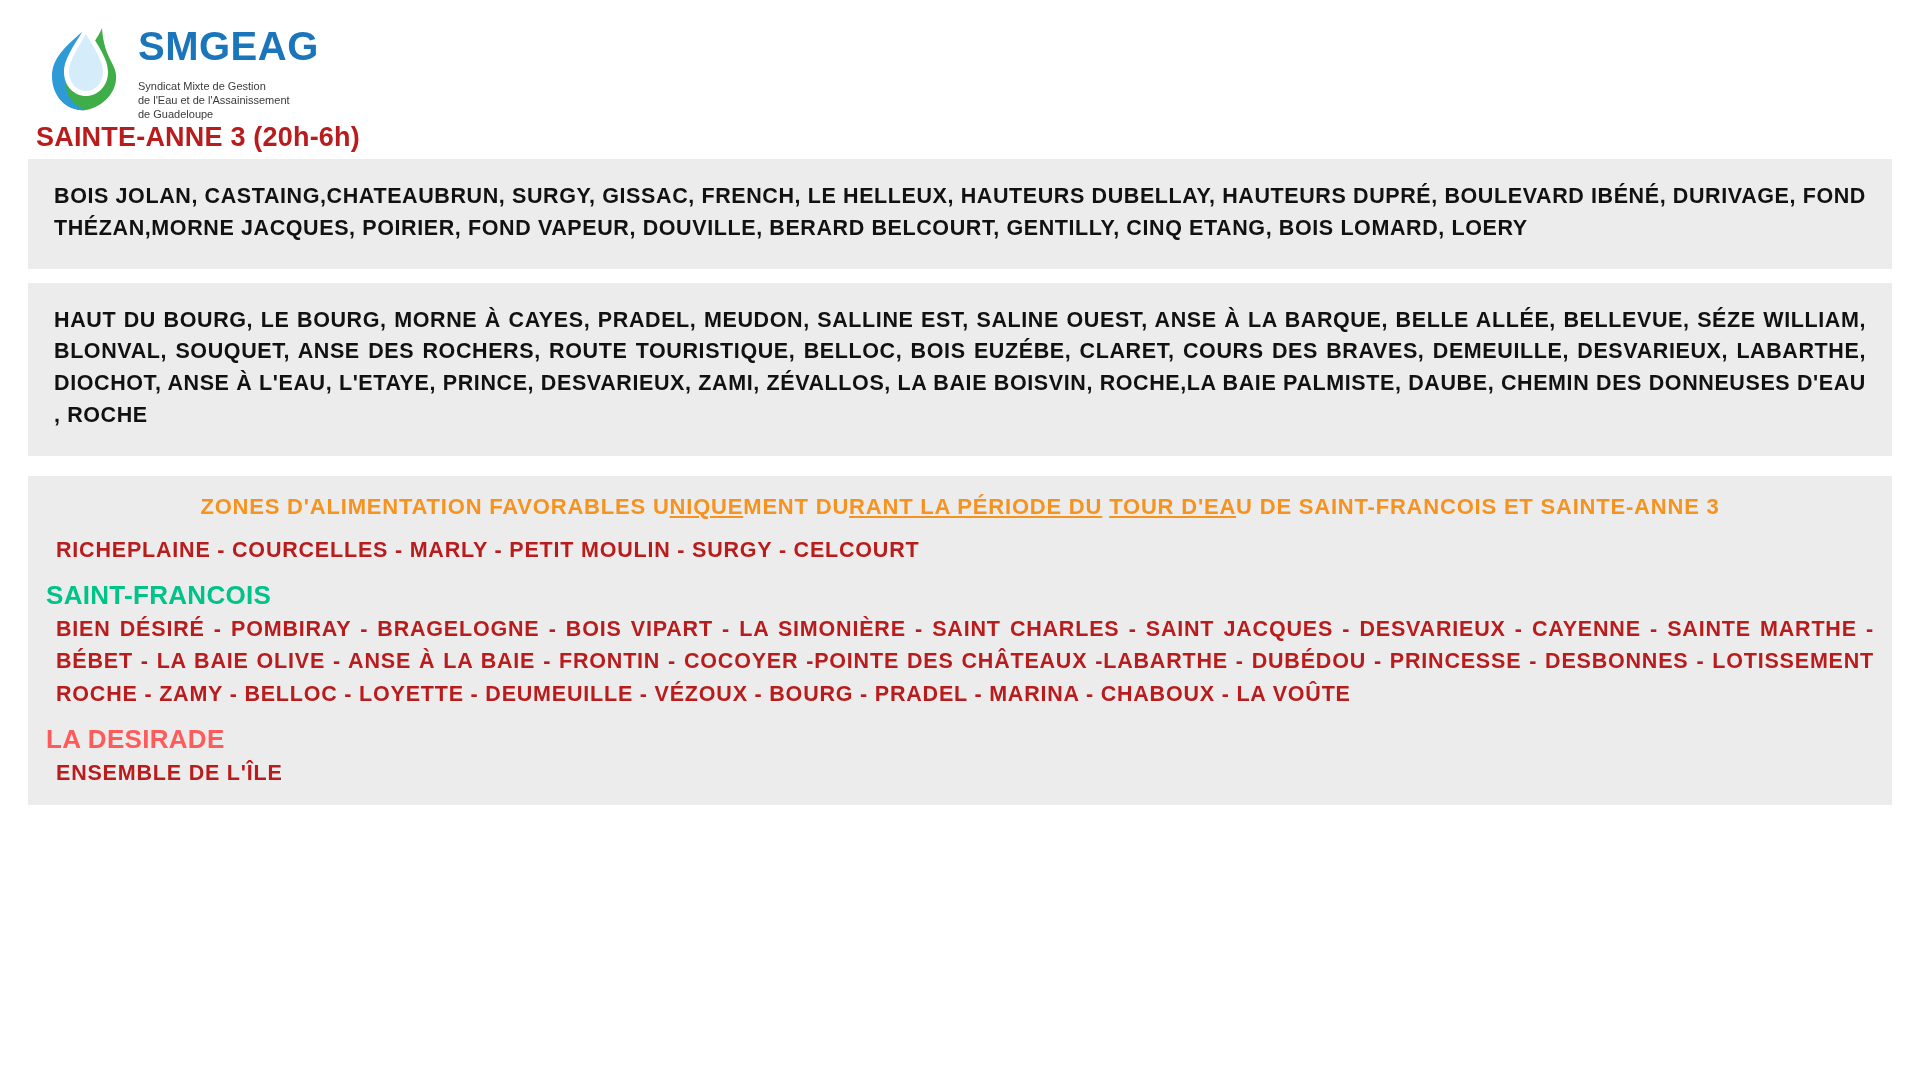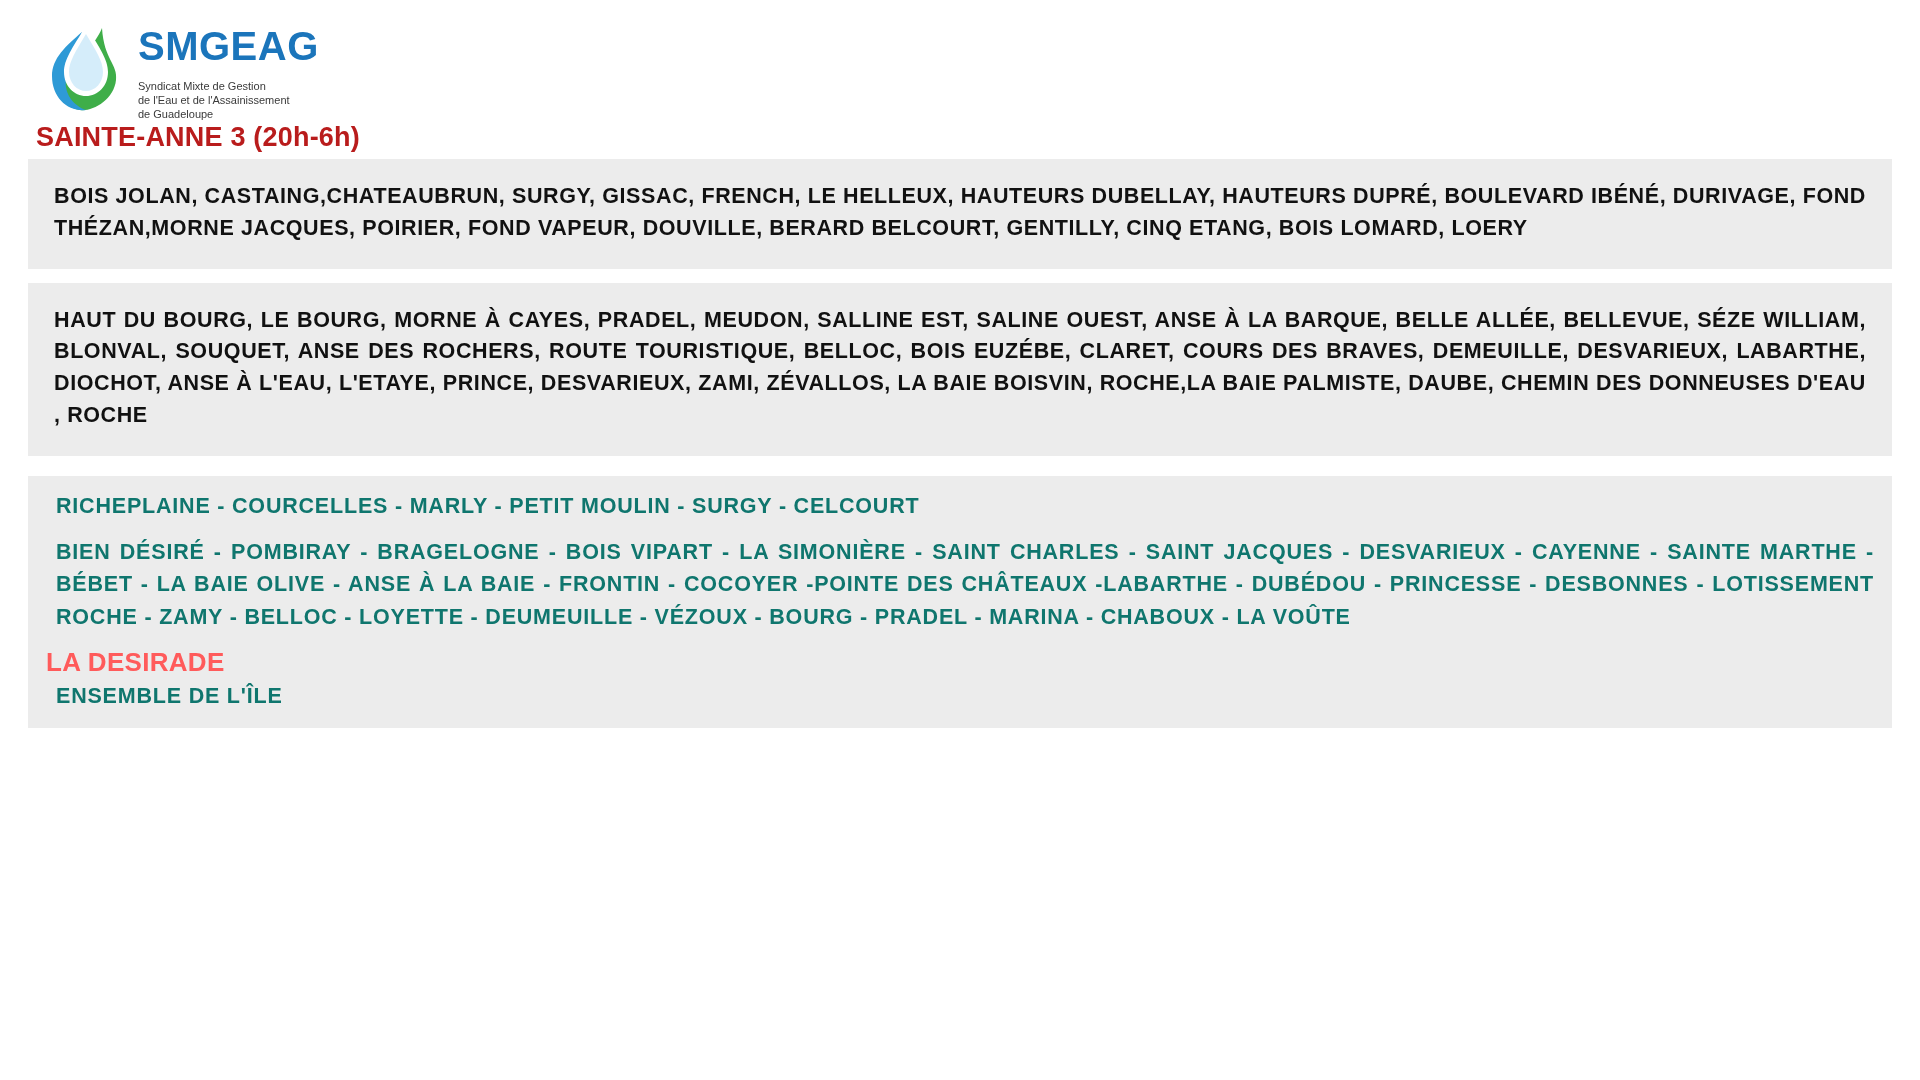--- a/index.html
+++ b/index.html
@@ -112,21 +112,21 @@
   .panel h3.green { color: #00c389; }
   .panel h3.red   { color: #ff5b5b; }
   .panel .list {
     font-size: 21.5px;
     font-weight: bold;
     letter-spacing: 0.8px;
     line-height: 1.5;
     margin: 0 0 14px 10px;
     text-align: justify;
     text-justify: inter-word;
-    color: #0f766e;
+    color: #b91c1c;
   }
   .panel .list.last { margin-bottom: 0; }
   .panel .list.nojust { text-align: left; }
 </style>
 </head>
 <body>
 
 <div class="page">
 
   <div class="logo-row">
@@ -153,22 +153,26 @@
 
   <div class="gap-sm"></div>
 
   <div class="block">
     <p>HAUT DU BOURG, LE BOURG, MORNE À CAYES, PRADEL, MEUDON, SALLINE EST, SALINE OUEST, ANSE À LA BARQUE, BELLE ALLÉE, BELLEVUE, SÉZE WILLIAM, BLONVAL, SOUQUET, ANSE DES ROCHERS, ROUTE TOURISTIQUE, BELLOC, BOIS EUZÉBE, CLARET, COURS DES BRAVES, DEMEUILLE, DESVARIEUX, LABARTHE, DIOCHOT, ANSE À L'EAU,  L'ETAYE, PRINCE, DESVARIEUX, ZAMI, ZÉVALLOS,  LA BAIE BOISVIN, ROCHE,LA BAIE PALMISTE, DAUBE, CHEMIN DES DONNEUSES D'EAU , ROCHE</p>
   </div>
 
   <div class="gap-md"></div>
 
   <div class="panel">
+    <div class="panel-title">
+      <span>ZONES D'ALIMENTATION FAVORABLES U</span><span class="ul">NIQUE</span><span>MENT DU</span><span class="ul">RANT LA PÉRIODE DU</span><span> </span><span class="ul">TOUR D'EA</span><span>U DE SAINT-FRANCOIS ET SAINTE-ANNE 3</span>
+    </div>
 
     <div class="list nojust">RICHEPLAINE - COURCELLES - MARLY - PETIT MOULIN - SURGY - CELCOURT</div>
 
+    <h3 class="green">SAINT-FRANCOIS</h3>
     <div class="list">BIEN DÉSIRÉ - POMBIRAY - BRAGELOGNE - BOIS VIPART - LA SIMONIÈRE - SAINT CHARLES - SAINT JACQUES - DESVARIEUX - CAYENNE - SAINTE MARTHE - BÉBET - LA BAIE OLIVE - ANSE À LA BAIE - FRONTIN - COCOYER -POINTE DES CHÂTEAUX -LABARTHE - DUBÉDOU - PRINCESSE - DESBONNES - LOTISSEMENT ROCHE - ZAMY - BELLOC - LOYETTE - DEUMEUILLE - VÉZOUX - BOURG - PRADEL - MARINA - CHABOUX - LA VOÛTE</div>
 
     <h3 class="red">LA DESIRADE</h3>
     <div class="list nojust last">ENSEMBLE DE L'ÎLE</div>
   </div>
 
 </div>
 
 </body></html>

